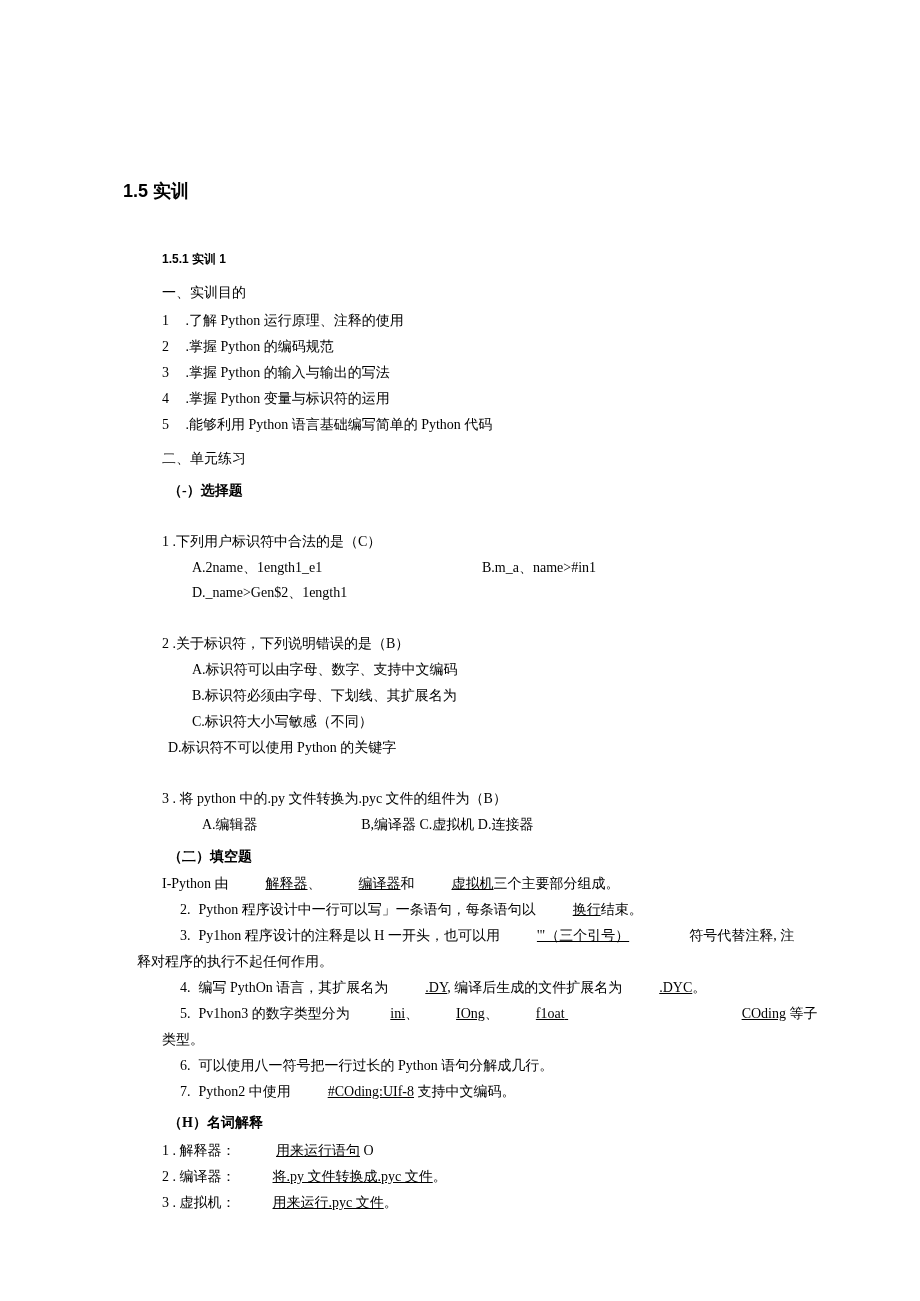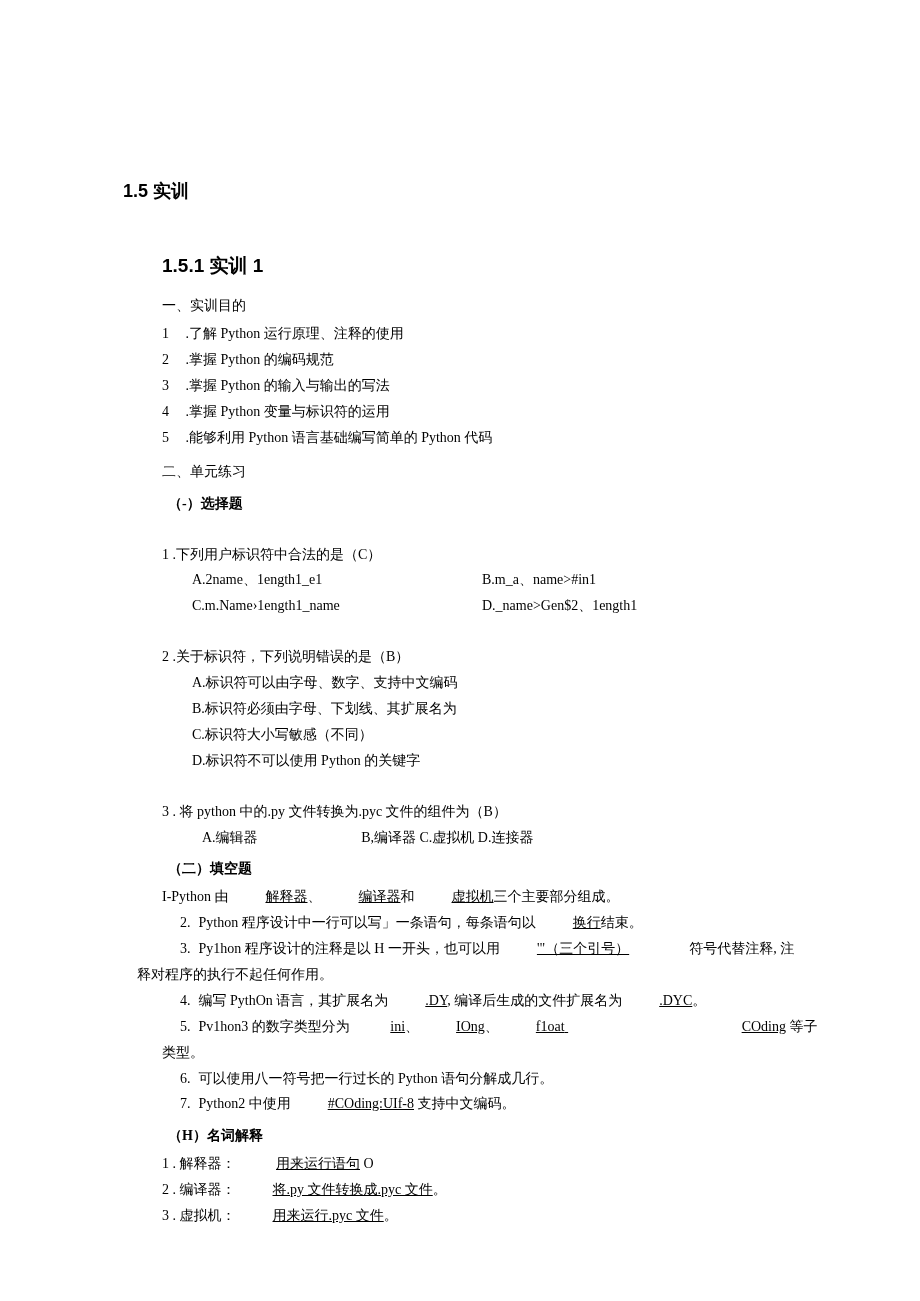--- a/index.html
+++ b/index.html
@@ -15,21 +15,21 @@
     }
     .h1 {
       font-family: Arial, "Microsoft YaHei", sans-serif;
       font-size: 18px;
       font-weight: bold;
       margin-bottom: 40px;
       margin-left: -5px;
     }
     .h2 {
       font-family: Arial, "Microsoft YaHei", sans-serif;
-      font-size: 19px;
+      font-size: 12px;
       font-weight: bold;
       margin-left: 34px;
       margin-bottom: 10px;
     }
     .section-title {
       margin-left: 34px;
       margin-top: 8px;
       margin-bottom: 2px;
     }
     .item {
@@ -56,21 +56,21 @@
       margin-left: 64px;
       display: flex;
     }
     .q-options .left {
       width: 290px;
     }
     .q-option-line {
       margin-left: 64px;
     }
     .q-option-line-d {
-      margin-left: 64px;
+      margin-left: 40px;
     }
     .q3-options {
       margin-left: 74px;
     }
     .q3-b {
       display: inline-block;
       margin-left: 100px;
     }
     .fill-line {
       margin-left: 34px;
@@ -108,21 +108,20 @@
 
 <div class="section-title">二、单元练习</div>
 <div class="sub-title bold">（-）选择题</div>
 
 <div class="q-row">1  .下列用户标识符中合法的是（C）</div>
 <div class="q-options">
   <span class="left">A.2name、1ength1_e1</span>
   <span>B.m_a、name&gt;#in1</span>
 </div>
 <div class="q-options">
-  <span class="left">C.m.Name›1ength1_name</span>
   <span>D._name&gt;Gen$2、1ength1</span>
 </div>
 
 <div class="q-row">2   .关于标识符，下列说明错误的是（B）</div>
 <div class="q-option-line">A.标识符可以由字母、数字、支持中文编码</div>
 <div class="q-option-line">B.标识符必须由字母、下划线、其扩展名为</div>
 <div class="q-option-line">C.标识符大小写敏感（不同）</div>
 <div class="q-option-line-d">D.标识符不可以使用 Python 的关键字</div>
 
 <div class="q-row">3   . 将 python 中的.py 文件转换为.pyc 文件的组件为（B）</div>

